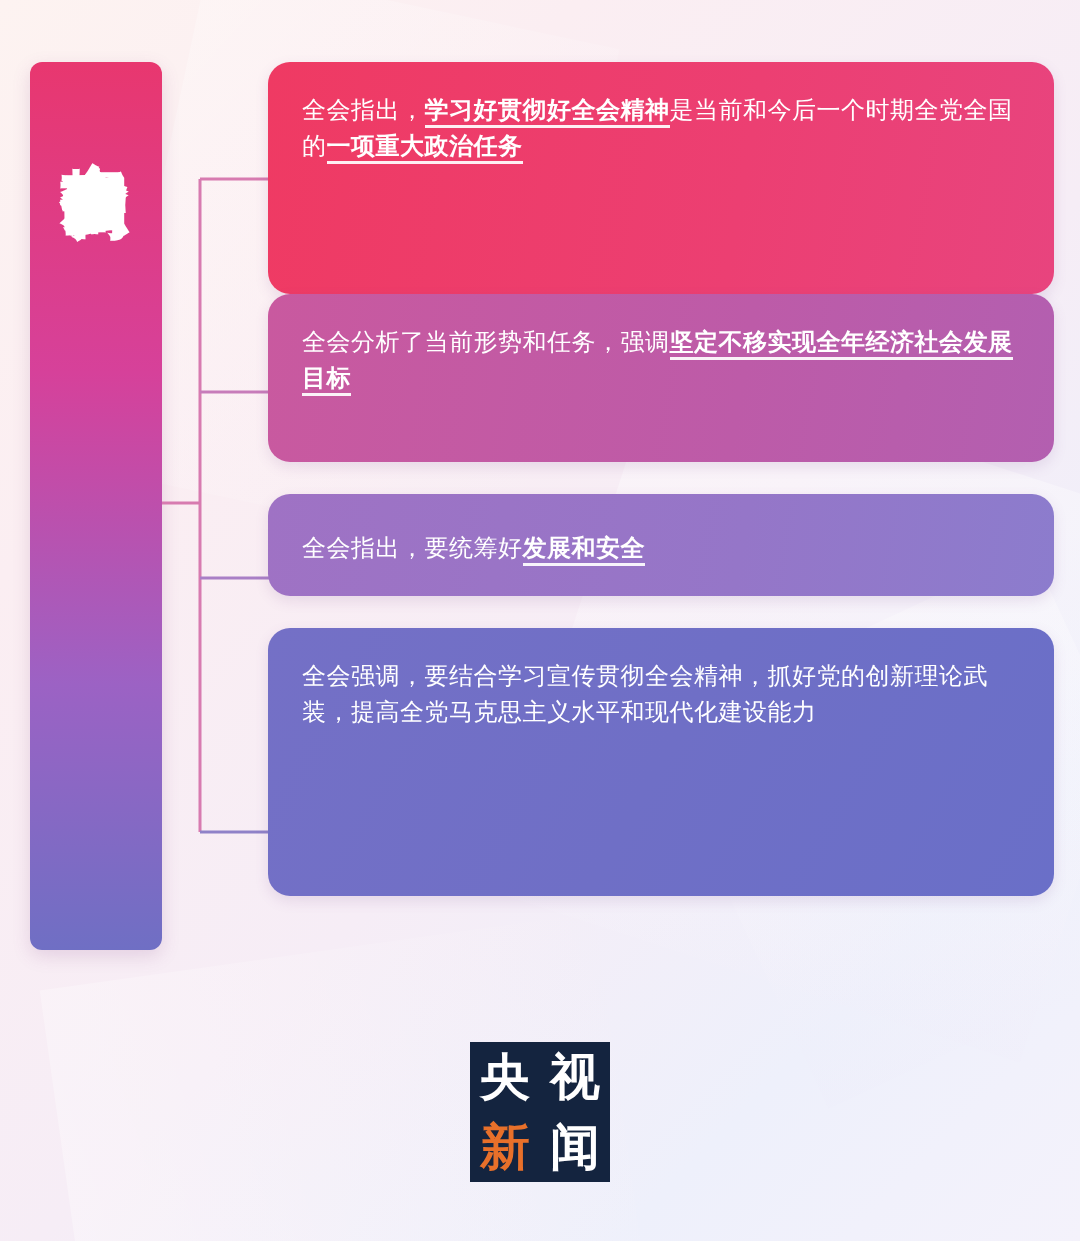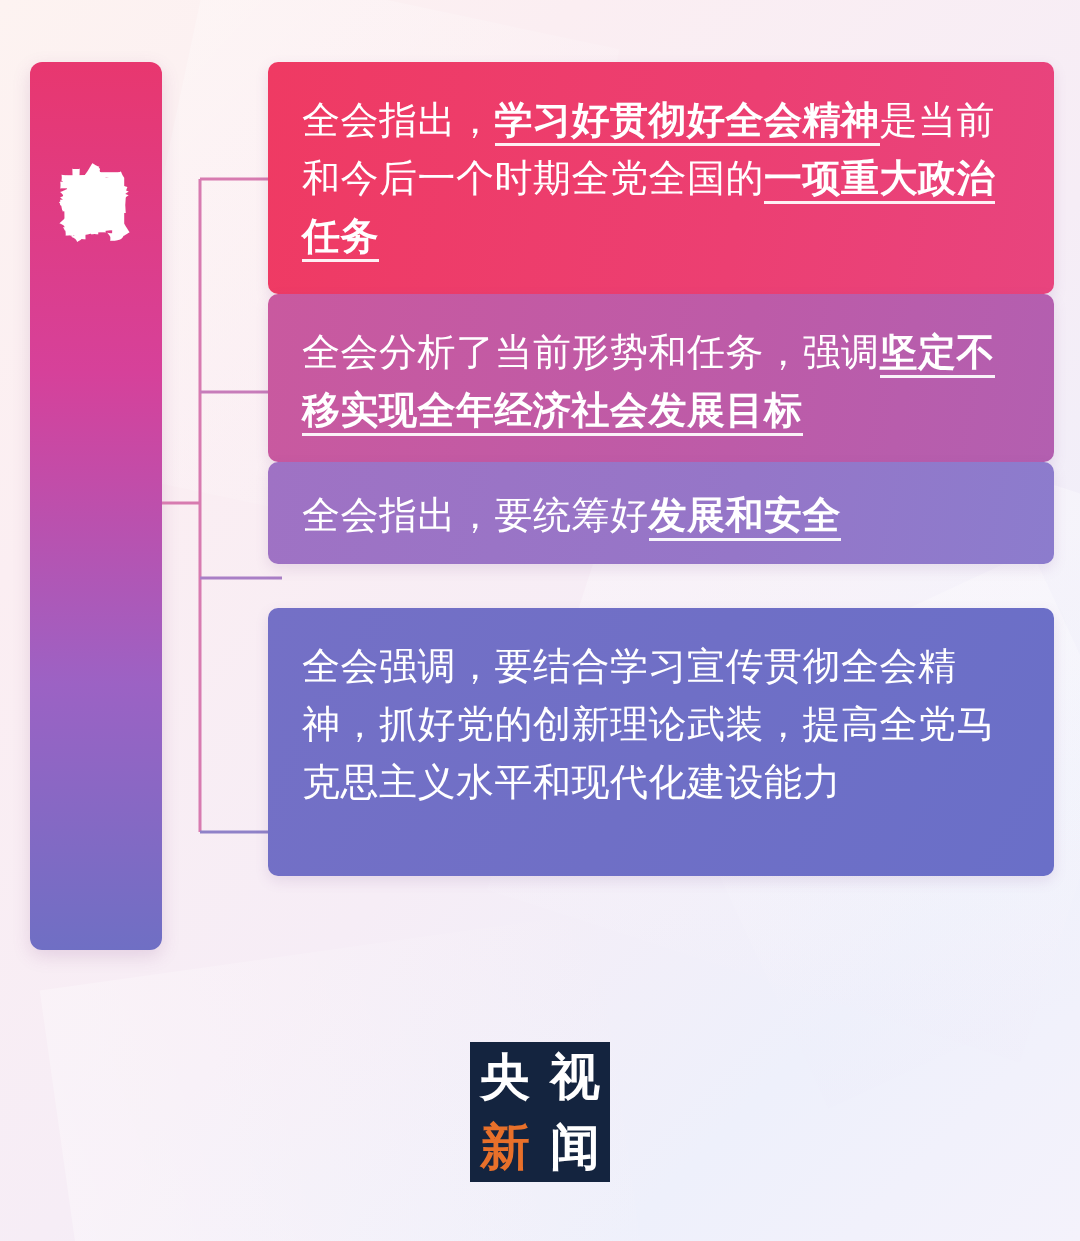--- a/index.html
+++ b/index.html
@@ -86,52 +86,53 @@
   }
 
   
   .cards {
     position: absolute;
     left: 268px;
     top: 62px;
     width: 786px;
   }
   .card {
-    border-radius: 10px;
+    border-radius: 22px;
     color: #ffffff;
     box-sizing: border-box;
     padding: 30px 34px 24px 34px;
-    font-size: 38px;
+    font-size: 24px;
     line-height: 1.52;
     letter-spacing: 0.5px;
     box-shadow: 0 5px 14px rgba(130, 80, 150, 0.14);
   }
   .card .em {
     font-weight: bold;
     border-bottom: 3px solid rgba(255,255,255,0.92);
     padding-bottom: 2px;
   }
   .card-1 {
     background: linear-gradient(100deg, #ef3a63 0%, #ec3f72 60%, #e8447e 100%);
     height: 232px;
   }
   .card-2 {
     background: linear-gradient(100deg, #c9599f 0%, #bd5ba8 60%, #b35fb0 100%);
     height: 168px;
   }
   .card-3 {
     background: linear-gradient(100deg, #9f72c4 0%, #9576c8 60%, #8c7ccd 100%);
     height: 102px;
+    margin-top: 32px;
     display: flex;
     align-items: center;
   }
   .card-4 {
     background: linear-gradient(120deg, #7470c6 0%, #6f6fc6 50%, #6a6fc8 100%);
     height: 268px;
-    margin-top: 44px;
+    margin-top: 32px;
   }
 
   
   .logo {
     position: absolute;
     left: 470px;
     top: 1042px;
     width: 140px;
     height: 140px;
     background: #14243f;

